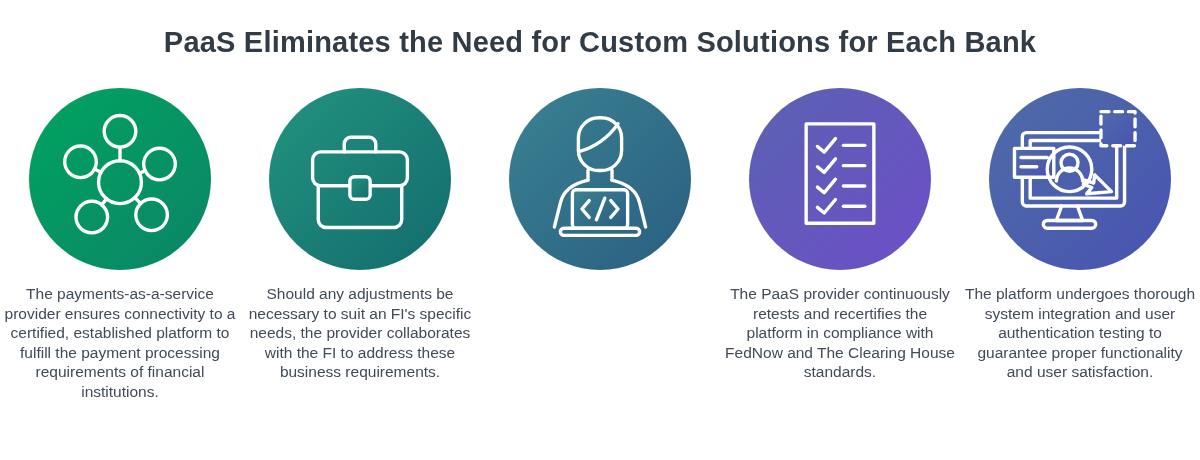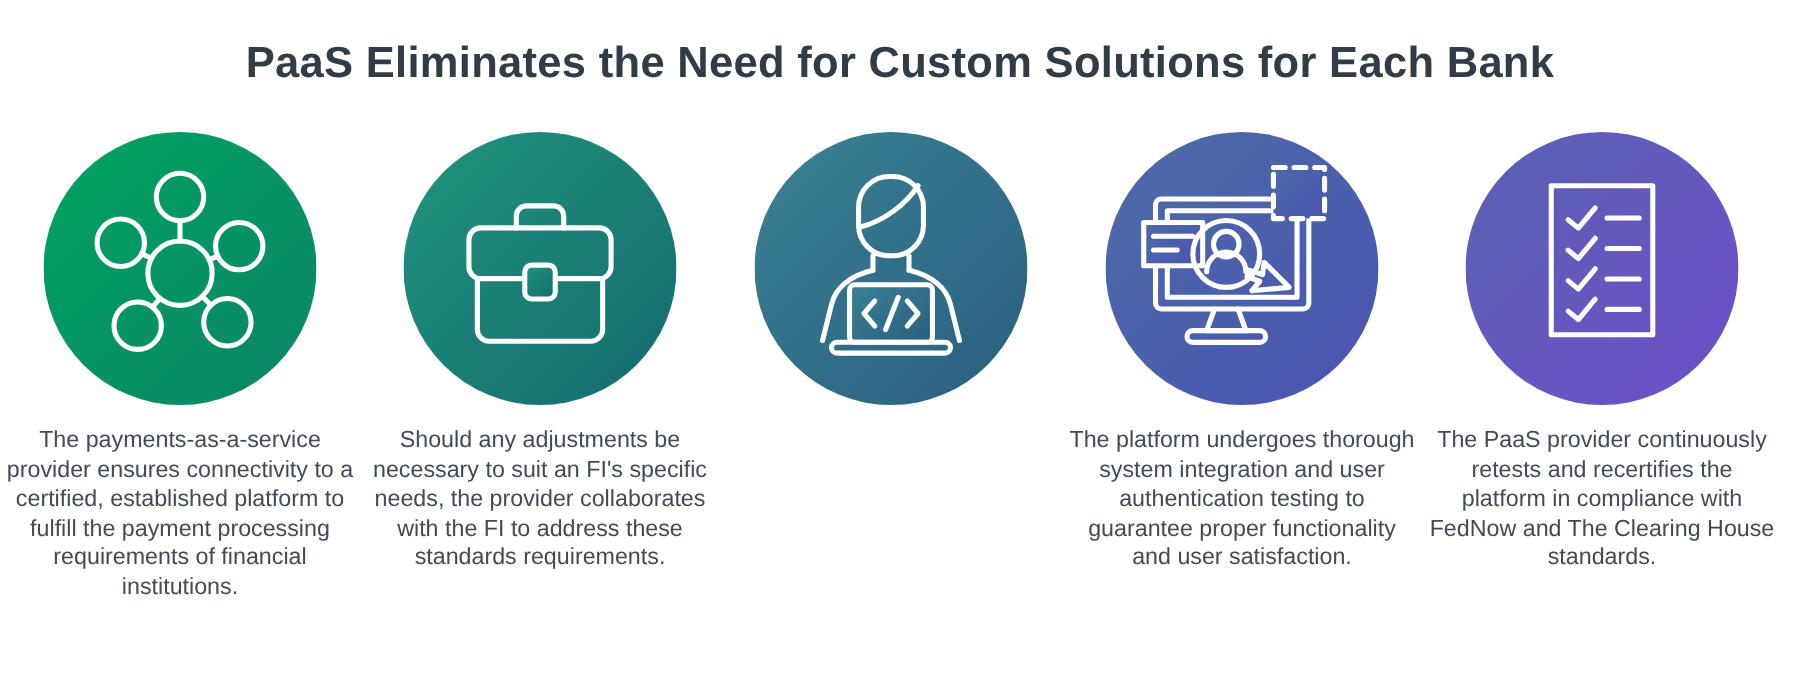--- a/index.html
+++ b/index.html
@@ -5,21 +5,21 @@
   html,body{margin:0;padding:0;background:#ffffff;}
   .canvas{
     width:1200px;height:460px;position:relative;overflow:hidden;
     font-family:"Liberation Sans", sans-serif;background:#ffffff;
   }
   .title{
     margin:0;padding-top:26px;text-align:center;
     font-size:29px;font-weight:700;color:#323c46;letter-spacing:.2px;
   }
   .columns{
-    position:absolute;top:88px;left:0;right:12px;
+    position:absolute;top:88px;left:0;right:0;
     display:flex;justify-content:space-between;
   }
   .column{
     width:240px;display:flex;flex-direction:column;align-items:center;
   }
   .badge{
     width:182px;height:182px;display:block;
   }
   .desc{
     margin:14px 4px 0 4px;width:232px;
@@ -70,21 +70,21 @@
           </linearGradient>
         </defs>
         <circle cx="50" cy="50" r="50" fill="url(#g1)"></circle>
         <g class="icon" stroke-width="3" transform="translate(19,19) scale(0.62)">
           <path d="M36,26 v-7 a6,6 0 0 1 6,-6 h16 a6,6 0 0 1 6,6 v7"></path>
           <rect x="8" y="26" width="84" height="30" rx="7"></rect>
           <path d="M13,56 v30 a7,7 0 0 0 7,7 h60 a7,7 0 0 0 7,-7 V56"></path>
           <rect x="41" y="48" width="18" height="20" rx="4" fill="url(#g1)"></rect>
         </g>
       </svg>
-      <p class="desc">Should any adjustments be necessary to suit an FI's specific needs, the provider collaborates with the FI to address these standards requirements.</p>
+      <p class="desc">Should any adjustments be necessary to suit an FI's specific needs, the provider collaborates with the FI to address these business requirements.</p>
     </div>
 
     <div class="column">
       <svg class="badge" viewBox="0 0 100 100">
         <defs>
           <linearGradient id="g2" x1="0" y1="0" x2="1" y2="1">
             <stop offset="0" stop-color="#3a8292"></stop>
             <stop offset="1" stop-color="#2a5e80"></stop>
           </linearGradient>
         </defs>
@@ -101,20 +101,44 @@
           <polyline points="41,71 35,78 41,85"></polyline>
           <polyline points="59,71 65,78 59,85"></polyline>
           <line x1="54" y1="69" x2="47" y2="87"></line>
         </g>
       </svg>
     </div>
 
     <div class="column">
       <svg class="badge" viewBox="0 0 100 100">
         <defs>
+          <linearGradient id="g4" x1="0" y1="0" x2="1" y2="1">
+            <stop offset="0" stop-color="#5a62b2"></stop>
+            <stop offset="1" stop-color="#6e4ec8"></stop>
+          </linearGradient>
+        </defs>
+        <circle cx="50" cy="50" r="50" fill="url(#g4)"></circle>
+        <g class="icon" stroke-width="3" transform="translate(19,16) scale(0.62)">
+          <rect x="20" y="6" width="60" height="88"></rect>
+          <polyline points="30,26 36,31 46,19"></polyline>
+            <line x1="53" y1="25" x2="72" y2="25"></line>
+          <polyline points="30,44 36,49 46,37"></polyline>
+            <line x1="53" y1="43" x2="72" y2="43"></line>
+          <polyline points="30,62 36,67 46,55"></polyline>
+            <line x1="53" y1="61" x2="72" y2="61"></line>
+          <polyline points="30,80 36,85 46,73"></polyline>
+            <line x1="53" y1="79" x2="72" y2="79"></line>
+        </g>
+      </svg>
+      <p class="desc">The PaaS provider continuously retests and recertifies the platform in compliance with FedNow and The Clearing House standards.</p>
+    </div>
+
+    <div class="column">
+      <svg class="badge" viewBox="0 0 100 100">
+        <defs>
           <linearGradient id="g3" x1="0" y1="0" x2="1" y2="1">
             <stop offset="0" stop-color="#4e6ca8"></stop>
             <stop offset="1" stop-color="#4953b1"></stop>
           </linearGradient>
         </defs>
         <circle cx="50" cy="50" r="50" fill="url(#g3)"></circle>
         <g class="icon" stroke-width="2.6" transform="translate(14,13) scale(0.72)">
           <rect x="6" y="16" width="78" height="56" rx="3"></rect>
           <rect x="12" y="22" width="66" height="44"></rect>
           <rect x="0" y="28" width="30" height="22" fill="url(#g3)"></rect>
@@ -125,38 +149,14 @@
           <circle cx="42" cy="39" r="6.5"></circle>
           <path d="M32,53 a10,10 0 0 1 20,0"></path>
           <path d="M0,0 L0,18 L5,14.2 L8.2,20.6 L11.3,19 L8.4,12.8 L14.6,12.2 Z" transform="translate(74,61) rotate(135)"></path>
           <path d="M36,72 l-4,11 h20 l-4,-11"></path>
           <rect x="22" y="83" width="40" height="6" rx="3"></rect>
         </g>
       </svg>
       <p class="desc">The platform undergoes thorough system integration and user authentication testing to guarantee proper functionality and user satisfaction.</p>
     </div>
 
-    <div class="column">
-      <svg class="badge" viewBox="0 0 100 100">
-        <defs>
-          <linearGradient id="g4" x1="0" y1="0" x2="1" y2="1">
-            <stop offset="0" stop-color="#5a62b2"></stop>
-            <stop offset="1" stop-color="#6e4ec8"></stop>
-          </linearGradient>
-        </defs>
-        <circle cx="50" cy="50" r="50" fill="url(#g4)"></circle>
-        <g class="icon" stroke-width="3" transform="translate(19,16) scale(0.62)">
-          <rect x="20" y="6" width="60" height="88"></rect>
-          <polyline points="30,26 36,31 46,19"></polyline>
-            <line x1="53" y1="25" x2="72" y2="25"></line>
-          <polyline points="30,44 36,49 46,37"></polyline>
-            <line x1="53" y1="43" x2="72" y2="43"></line>
-          <polyline points="30,62 36,67 46,55"></polyline>
-            <line x1="53" y1="61" x2="72" y2="61"></line>
-          <polyline points="30,80 36,85 46,73"></polyline>
-            <line x1="53" y1="79" x2="72" y2="79"></line>
-        </g>
-      </svg>
-      <p class="desc">The PaaS provider continuously retests and recertifies the platform in compliance with FedNow and The Clearing House standards.</p>
-    </div>
-
   </div>
 </div>
 
 </body></html>

